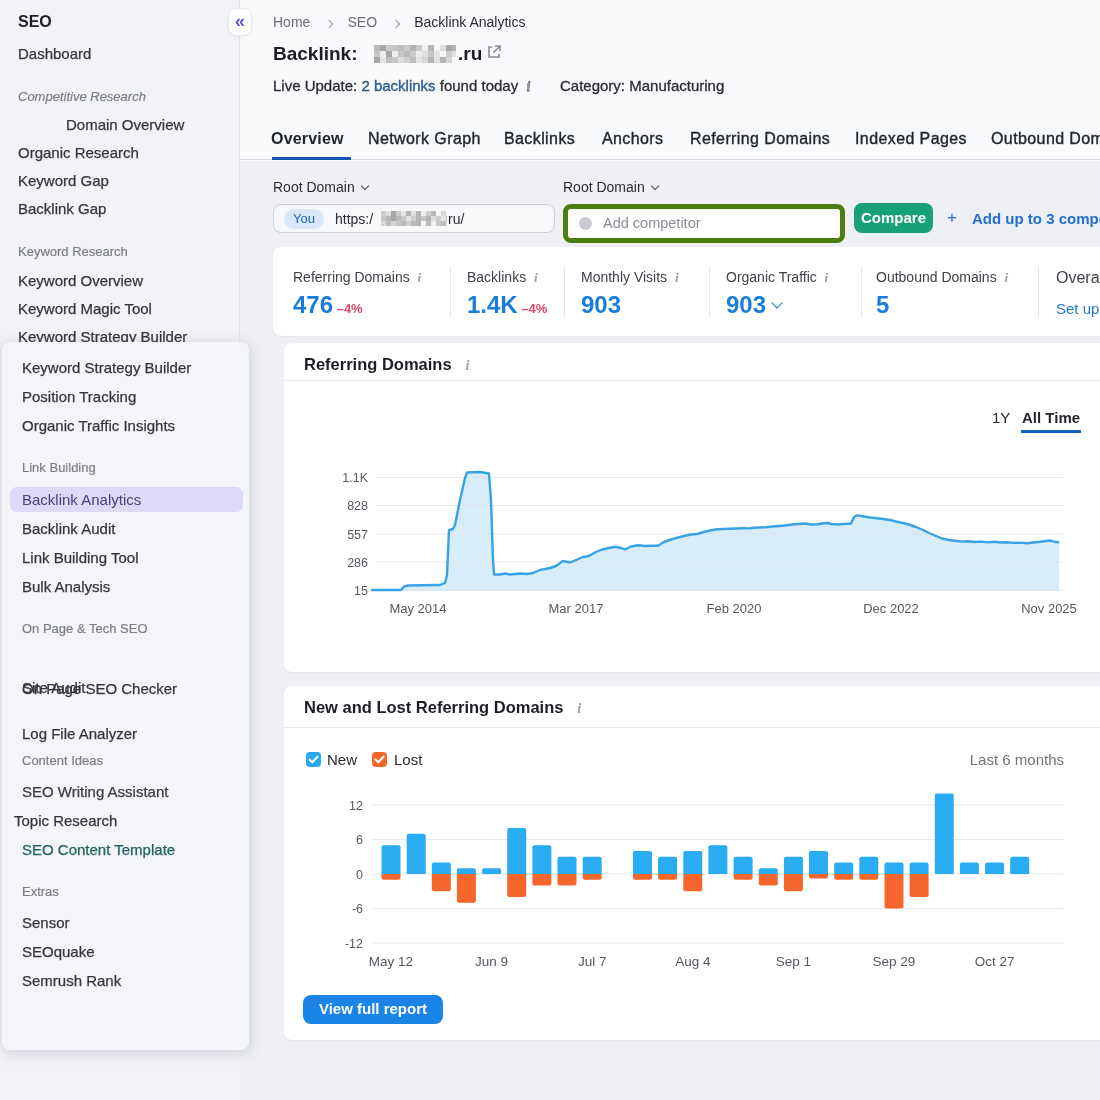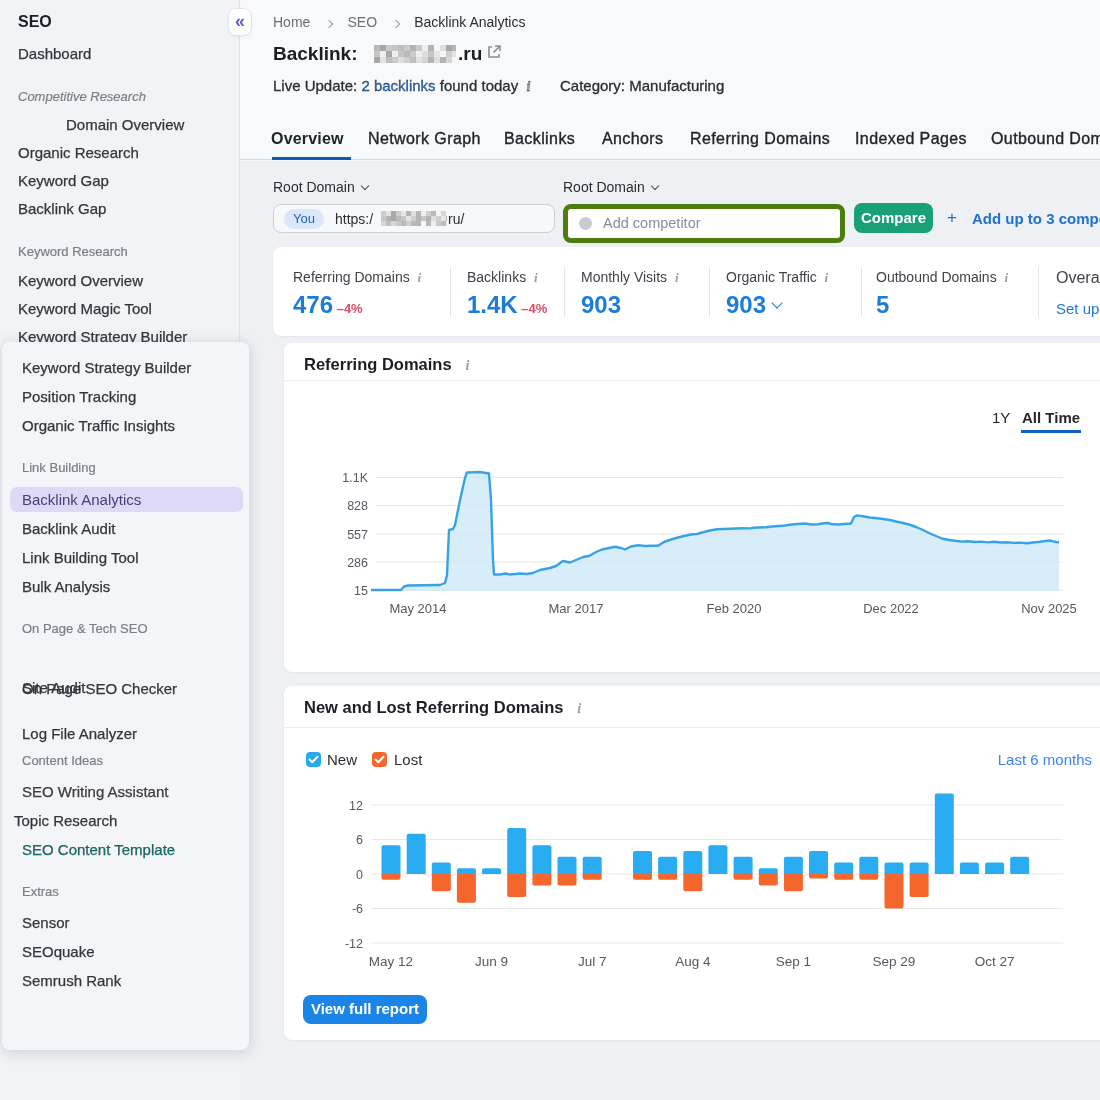--- a/index.html
+++ b/index.html
@@ -251,21 +251,21 @@
         <path d="M3.5 7.5 L6.3 10.2 L11.5 4.8" fill="none" stroke="#fff" stroke-width="2" stroke-linecap="round" stroke-linejoin="round"></path>
       </svg>
   </div>
   <div class="abs" style="left:43px; top:65px; font-size:15px; color:#2a2c33;">New</div>
   <div class="abs" style="left:88px; top:66px; width:15px; height:15px; background:#f4662c; border-radius:4px;">
     <svg width="15" height="15" viewBox="0 0 15 15">
         <path d="M3.5 7.5 L6.3 10.2 L11.5 4.8" fill="none" stroke="#fff" stroke-width="2" stroke-linecap="round" stroke-linejoin="round"></path>
       </svg>
   </div>
   <div class="abs" style="left:110px; top:65px; font-size:15px; color:#2a2c33;">Lost</div>
-  <div class="abs" style="right:28px; top:65px; font-size:15px; color:#3b82f6;margin-left:27px;">Last 6 months</div>
+  <div class="abs" style="right:56px; top:65px; font-size:15px; color:#737373;margin-left:27px;">Last 6 months</div>
   <svg class="abs" style="left:0; top:100px;" width="836" height="185" viewBox="0 0 836 185">
       <line x1="87" y1="19" x2="779" y2="19" stroke="#e7e8ec" stroke-width="1"></line>
       <line x1="87" y1="53.5" x2="779" y2="53.5" stroke="#e7e8ec" stroke-width="1"></line>
       <line x1="87" y1="88" x2="779" y2="88" stroke="#e7e8ec" stroke-width="1"></line>
       <line x1="87" y1="122.5" x2="779" y2="122.5" stroke="#e7e8ec" stroke-width="1"></line>
       <line x1="87" y1="157" x2="779" y2="157" stroke="#e7e8ec" stroke-width="1"></line>
       <path d="M97.5,88.0 L97.5,61.2 Q97.5,59.2 99.5,59.2 L114.5,59.2 Q116.5,59.2 116.5,61.2 L116.5,88.0 Z" fill="#29acf1"></path>
       <path d="M97.5,88.0 L116.5,88.0 L116.5,91.8 Q116.5,93.8 114.5,93.8 L99.5,93.8 Q97.5,93.8 97.5,91.8 Z" fill="#f4662c"></path>
       <path d="M122.7,88.0 L122.7,49.8 Q122.7,47.8 124.7,47.8 L139.7,47.8 Q141.7,47.8 141.7,49.8 L141.7,88.0 Z" fill="#29acf1"></path>
       <path d="M147.8,88.0 L147.8,78.5 Q147.8,76.5 149.8,76.5 L164.8,76.5 Q166.8,76.5 166.8,78.5 L166.8,88.0 Z" fill="#29acf1"></path>
@@ -314,14 +314,14 @@
       <text x="79" y="127.0" text-anchor="end" font-size="12.5" fill="#565860">-6</text>
       <text x="79" y="161.5" text-anchor="end" font-size="12.5" fill="#565860">-12</text>
       <text x="107.0" y="179.5" text-anchor="middle" font-size="13.5" fill="#565860">May 12</text>
       <text x="207.6" y="179.5" text-anchor="middle" font-size="13.5" fill="#565860">Jun 9</text>
       <text x="308.2" y="179.5" text-anchor="middle" font-size="13.5" fill="#565860">Jul 7</text>
       <text x="408.8" y="179.5" text-anchor="middle" font-size="13.5" fill="#565860">Aug 4</text>
       <text x="509.4" y="179.5" text-anchor="middle" font-size="13.5" fill="#565860">Sep 1</text>
       <text x="610.0" y="179.5" text-anchor="middle" font-size="13.5" fill="#565860">Sep 29</text>
       <text x="710.6" y="179.5" text-anchor="middle" font-size="13.5" fill="#565860">Oct 27</text>
     </svg>
-  <div class="abs" style="left:19px; top:309px; width:124px; height:29px; background:#1b84e7; border-radius:8px; color:#fff; font-size:15px; font-weight:bold; text-align:center; line-height:28px;">View full report</div>
+  <div class="abs" style="left:19px; top:309px; width:140px; height:29px; background:#1b84e7; border-radius:8px; color:#fff; font-size:15px; font-weight:bold; text-align:center; line-height:28px;">View full report</div>
 </div>
 
 </body></html>

